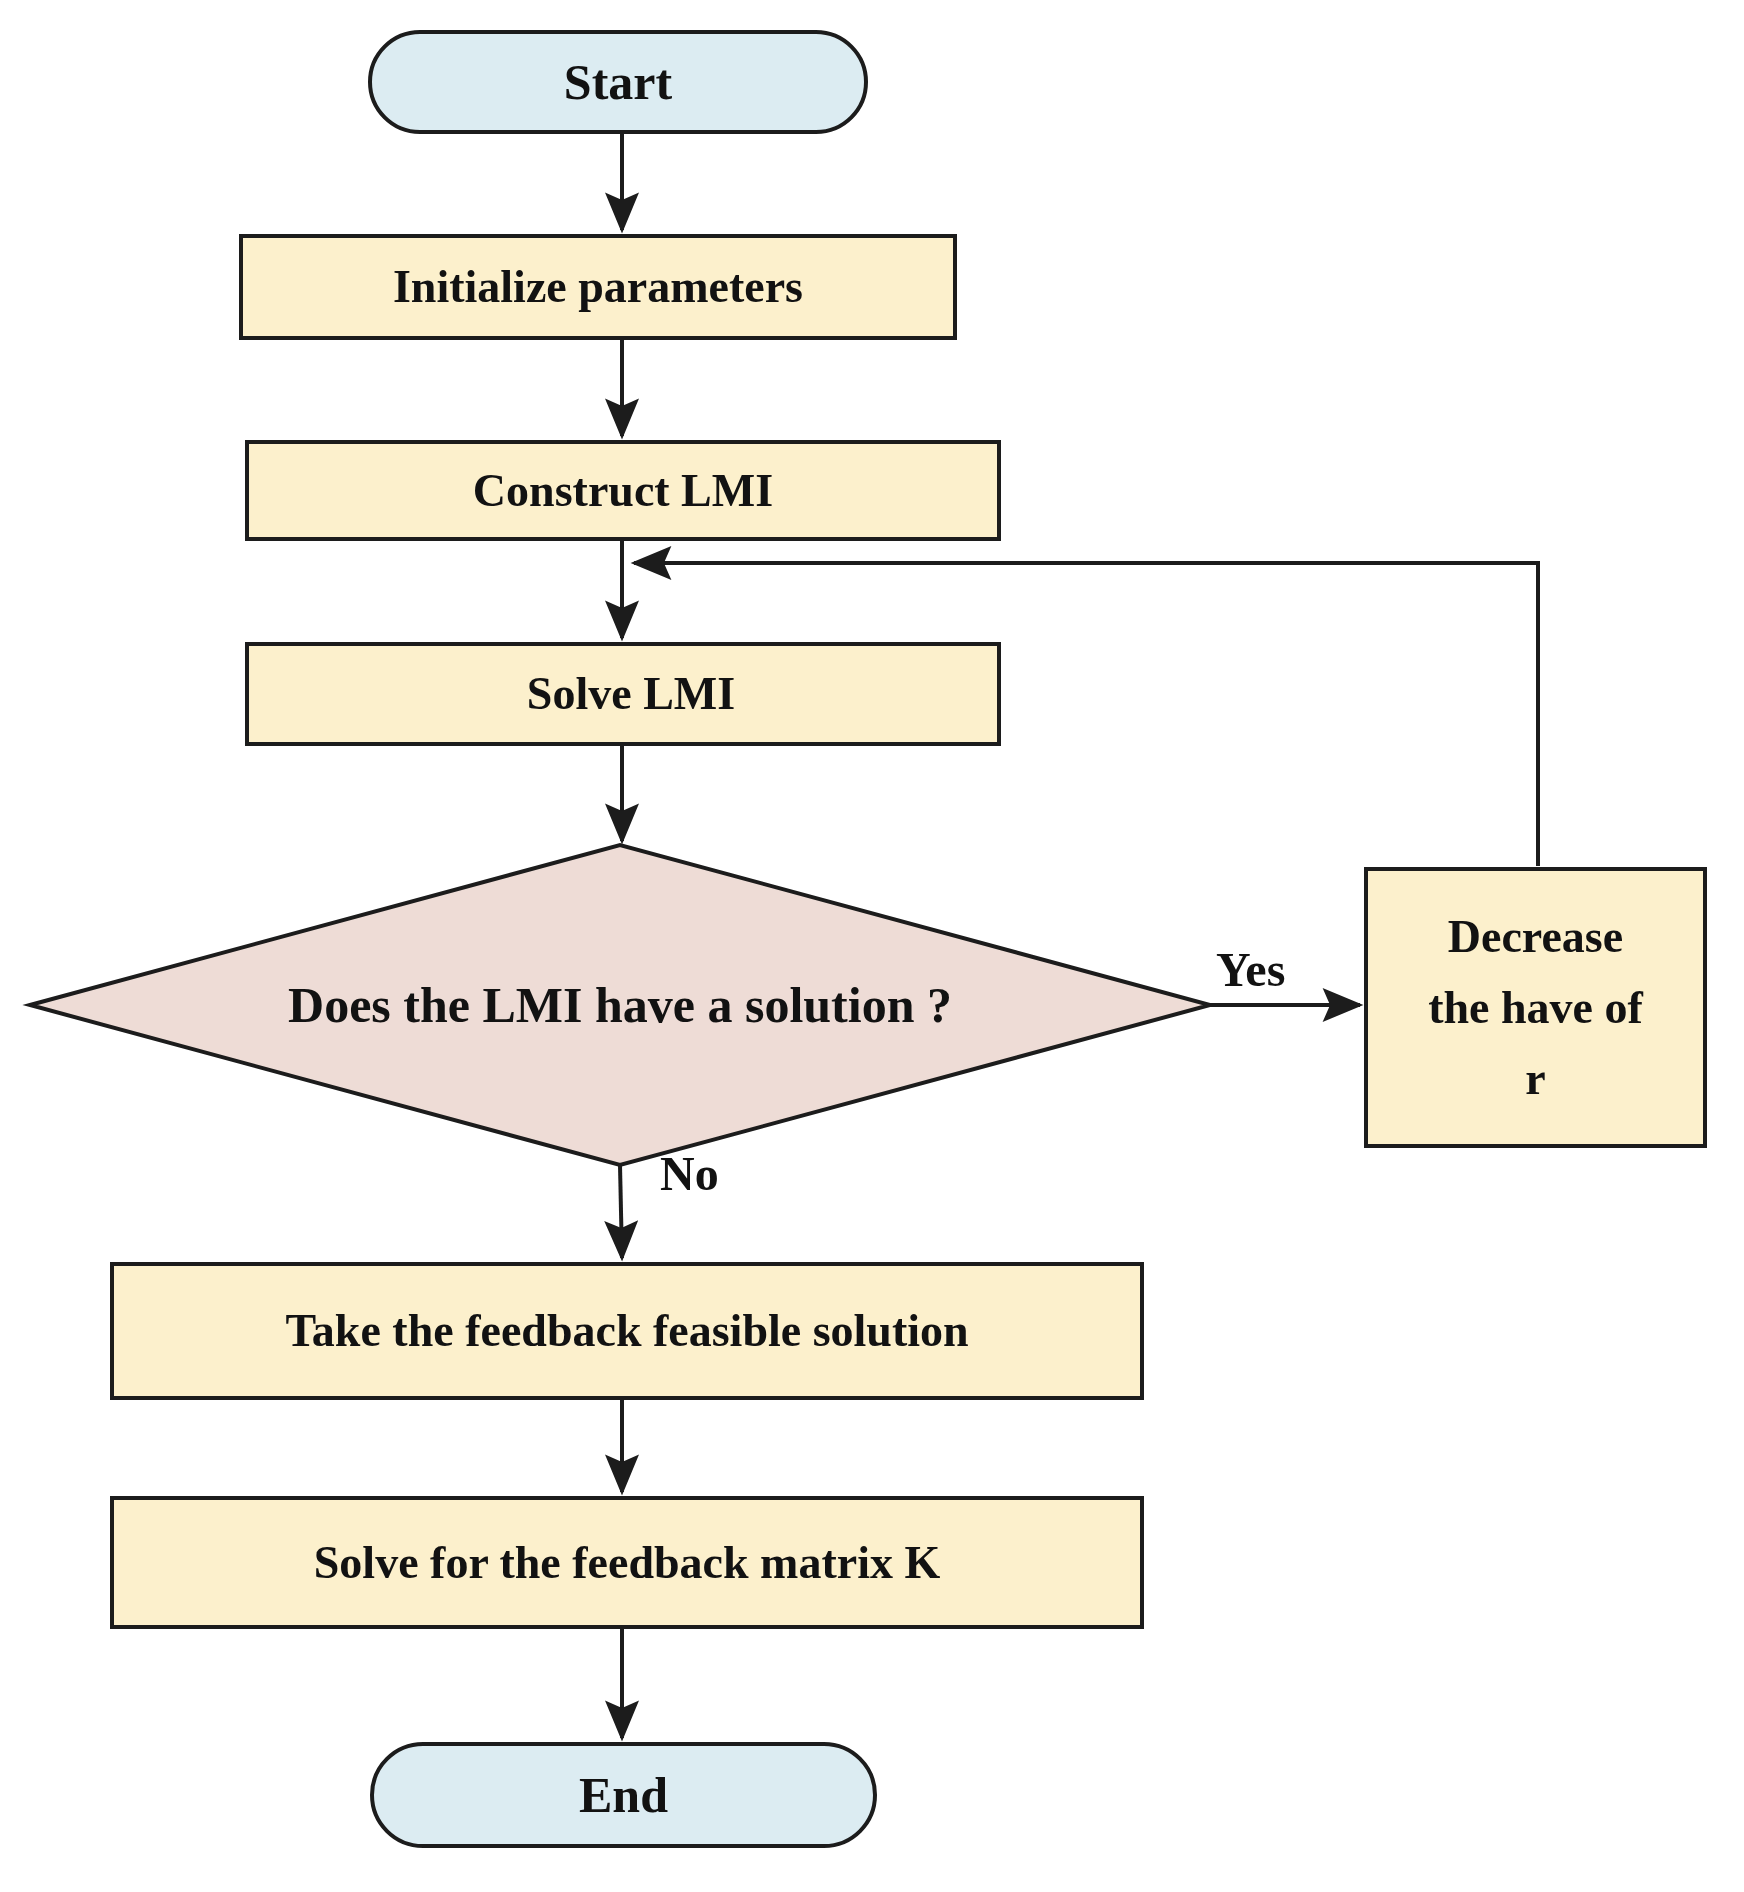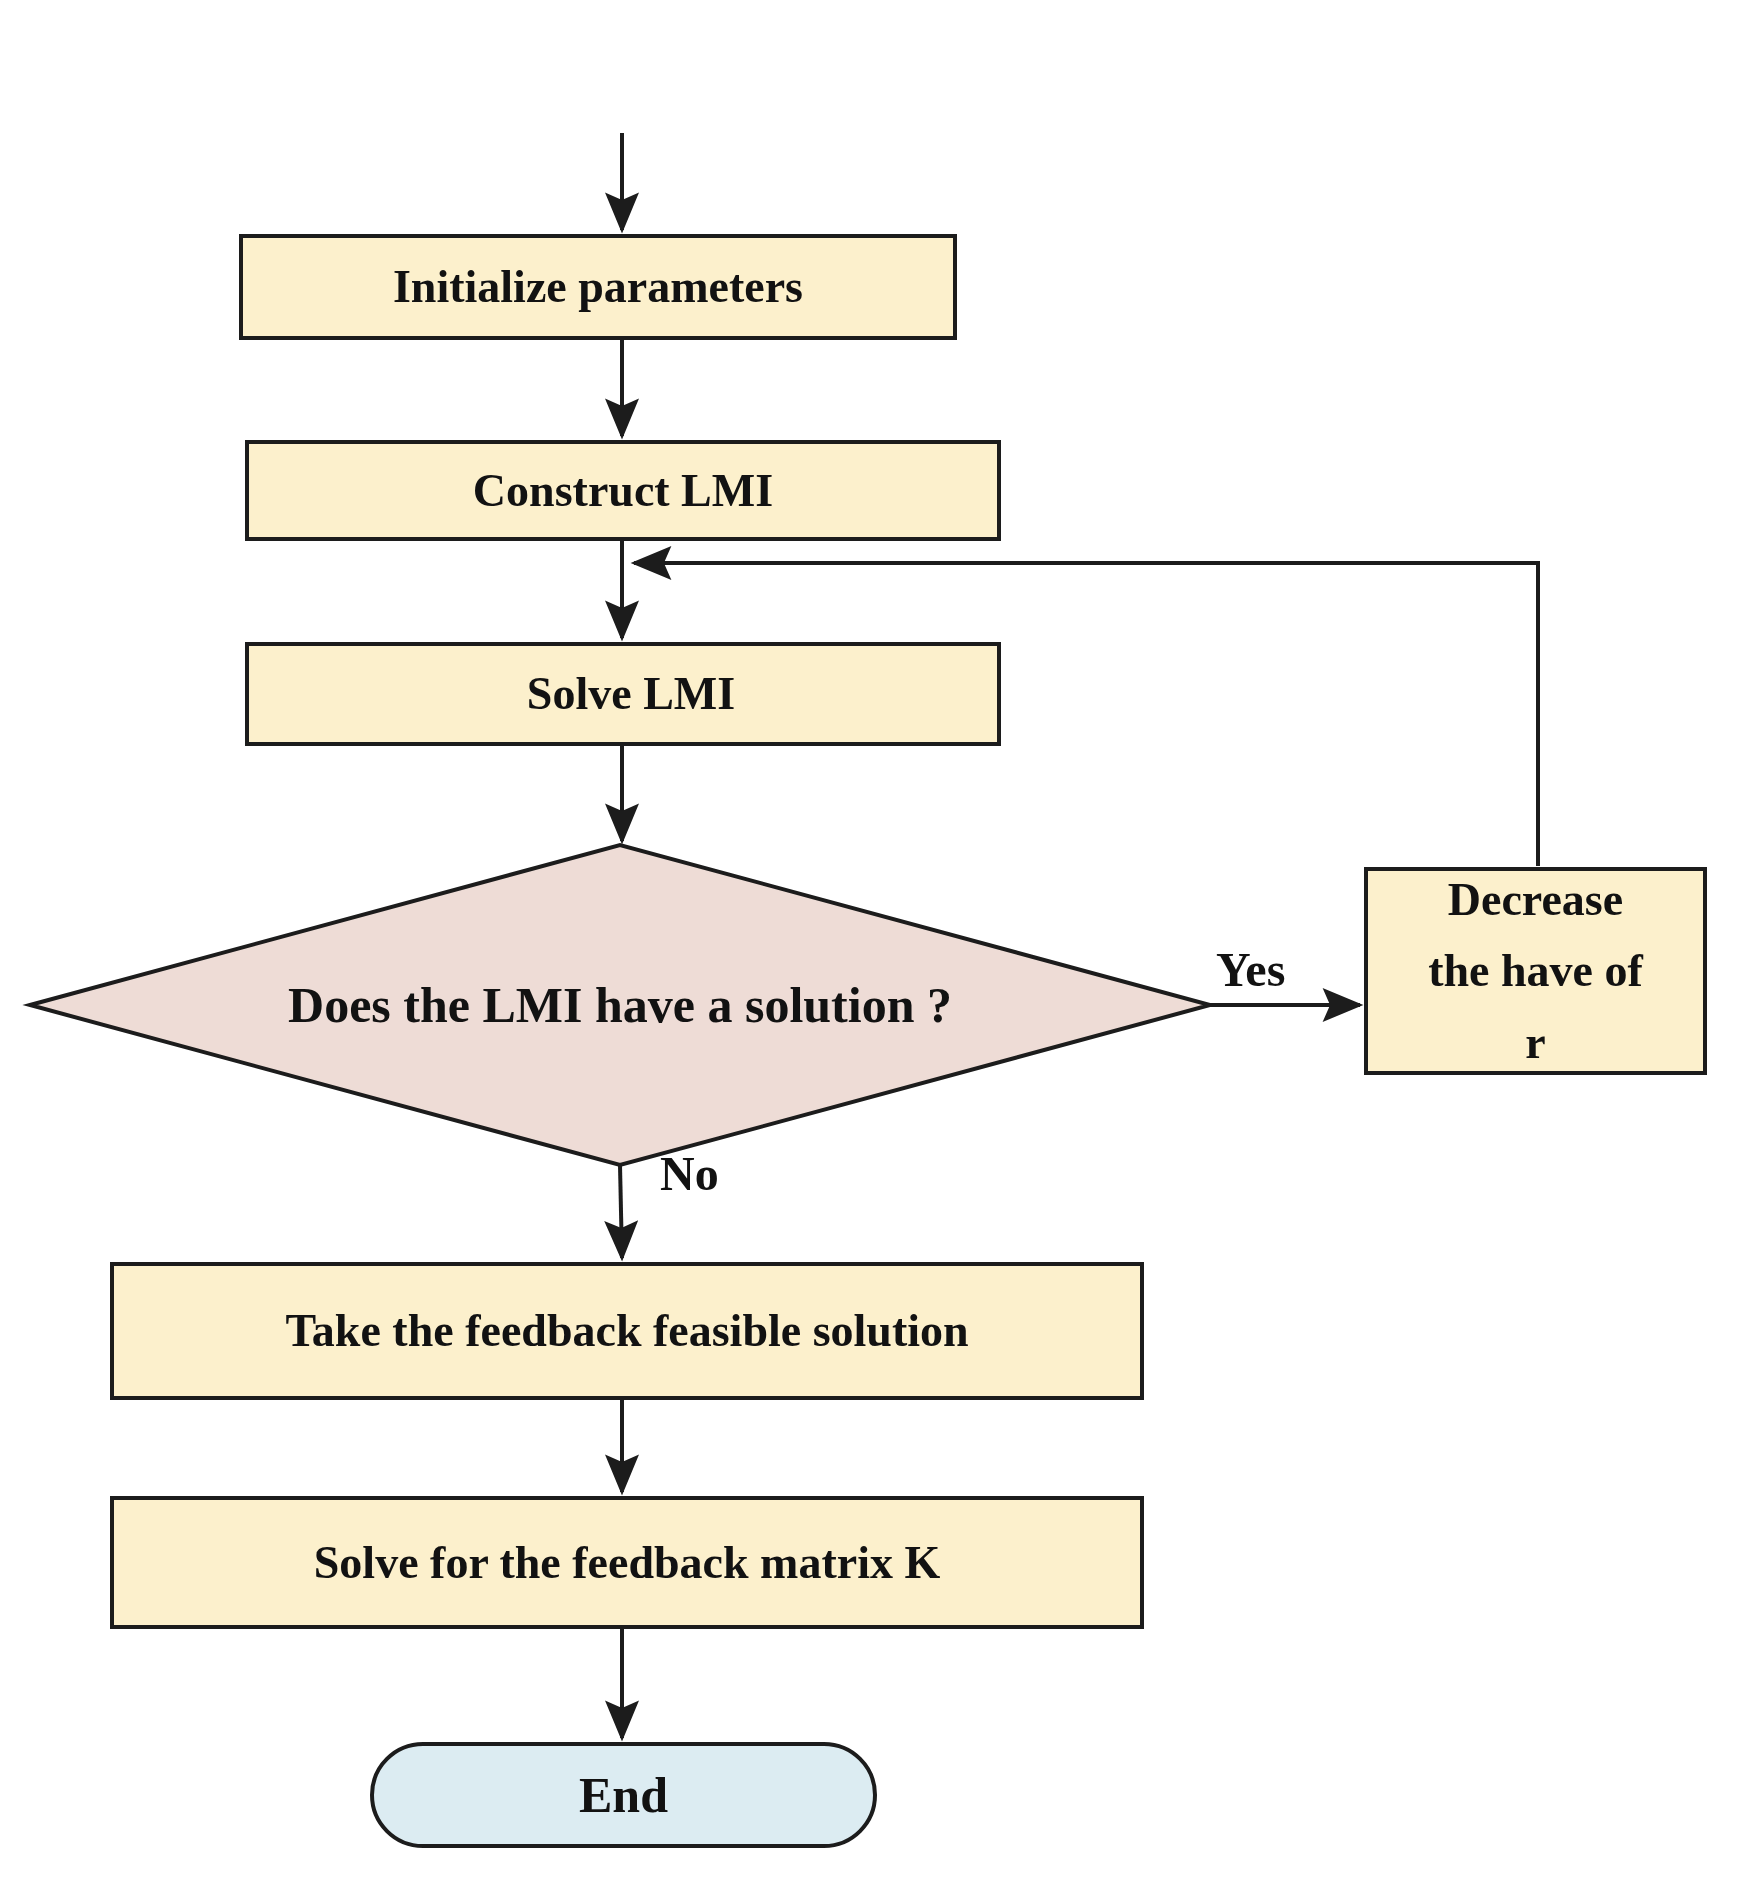--- a/index.html
+++ b/index.html
@@ -71,38 +71,41 @@
     <line class="edge" x1="622" y1="340" x2="622" y2="436" marker-end="url(#arrow)"></line>
     <line class="edge" x1="622" y1="540" x2="622" y2="638" marker-end="url(#arrow)"></line>
     <polyline class="edge" points="1538,866 1538,563 634,563" marker-end="url(#arrow)"></polyline>
     <line class="edge" x1="622" y1="745" x2="622" y2="841" marker-end="url(#arrow)"></line>
     <line class="edge" x1="1210" y1="1005" x2="1360" y2="1005" marker-end="url(#arrow)"></line>
     <line class="edge" x1="620" y1="1165" x2="622" y2="1258" marker-end="url(#arrow)"></line>
     <line class="edge" x1="622" y1="1400" x2="622" y2="1492" marker-end="url(#arrow)"></line>
     <line class="edge" x1="622" y1="1629" x2="622" y2="1738" marker-end="url(#arrow)"></line>
   </svg>
 
+  <div class="node terminal" style="left:368px;top:30px;width:500px;height:104px;">
+    <span>Start</span>
+  </div>
 
   <div class="node process" style="left:239px;top:234px;width:718px;height:106px;">
     <span>Initialize parameters</span>
   </div>
 
   <div class="node process" style="left:245px;top:440px;width:756px;height:101px;">
     <span>Construct LMI</span>
   </div>
 
   <div class="node process" style="left:245px;top:642px;width:756px;height:104px;padding-left:16px;">
     <span>Solve LMI</span>
   </div>
 
   <div class="decision-label" style="left:70px;top:950px;width:1100px;height:110px;">
     <span>Does the LMI have a solution ?</span>
   </div>
 
-  <div class="node process multiline" style="left:1364px;top:867px;width:343px;height:208px;">
+  <div class="node process multiline" style="left:1364px;top:867px;width:343px;height:281px;">
     <span>Decrease</span>
     <span>the have of</span>
     <span>r</span>
   </div>
 
   <div class="node process" style="left:110px;top:1262px;width:1034px;height:138px;">
     <span>Take the feedback feasible solution</span>
   </div>
 
   <div class="node terminal" style="left:370px;top:1742px;width:507px;height:106px;">

